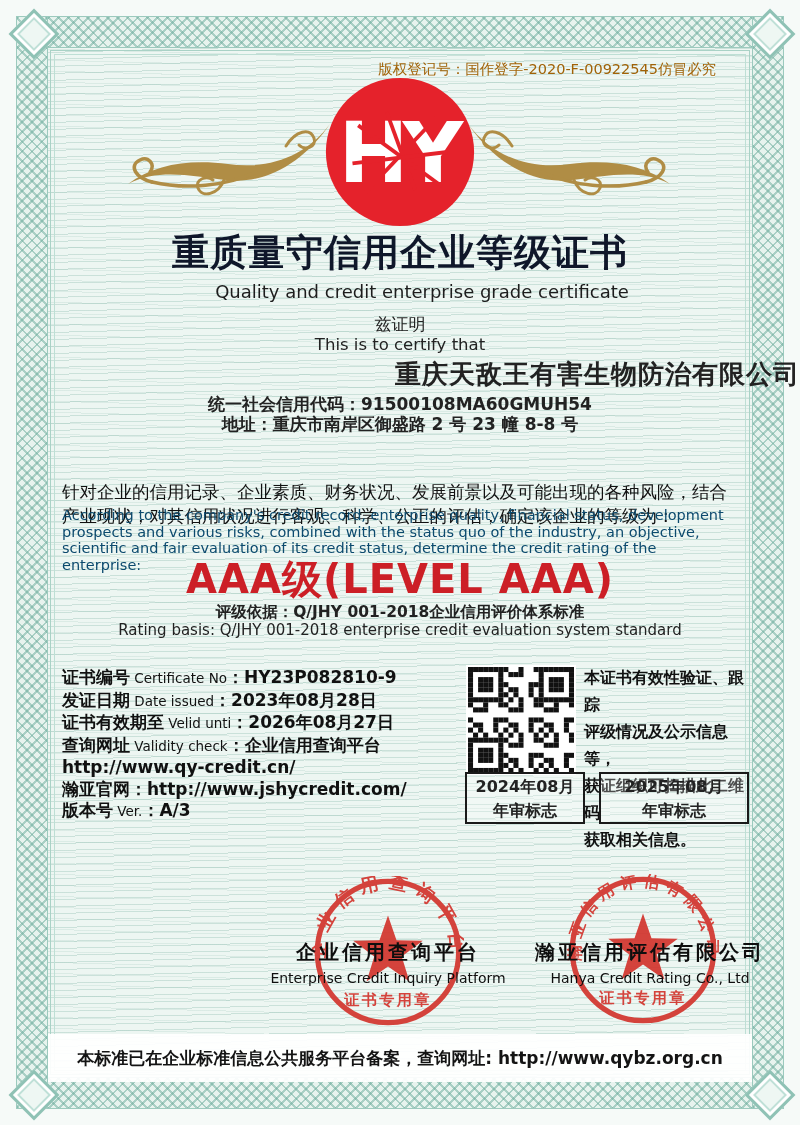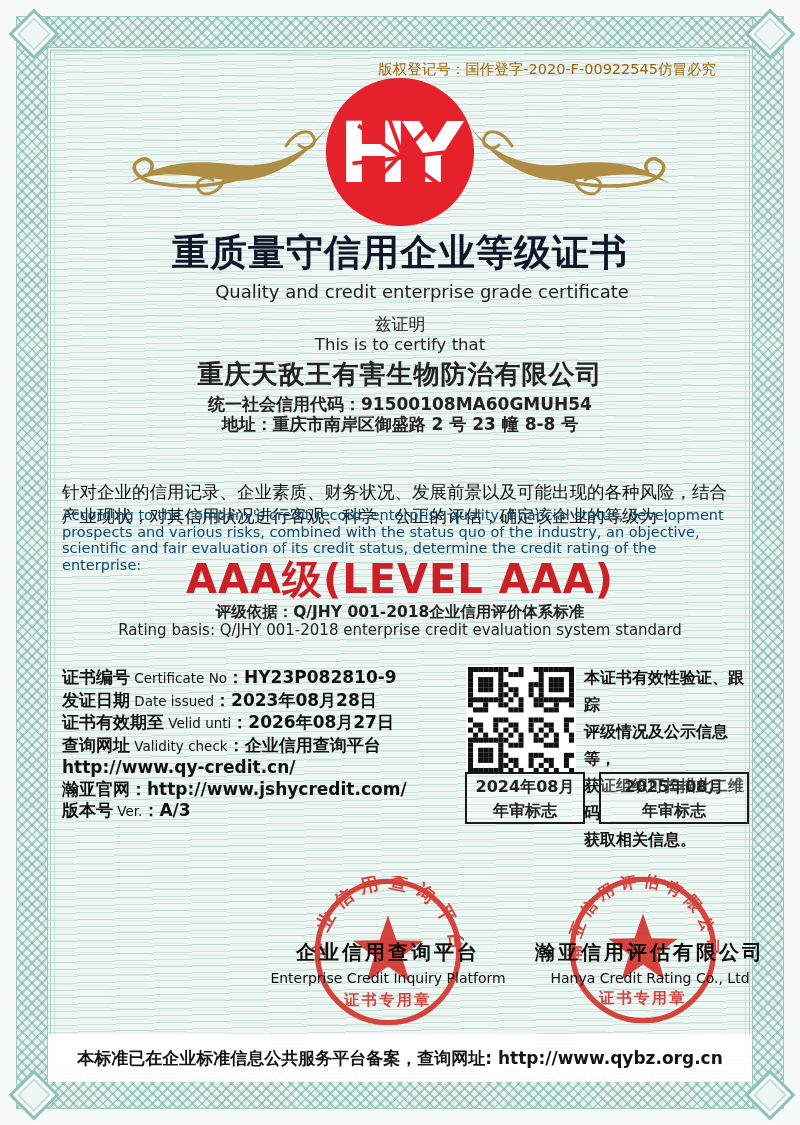--- a/index.html
+++ b/index.html
@@ -37,21 +37,21 @@
   .flourish.fl-left{left:106px;top:118px;}
   .flourish.fl-right{left:462px;top:118px;transform:scaleX(-1);}
 
   .logo{position:absolute;left:324px;top:76px;width:152px;height:152px;}
 
   .title{position:absolute;left:0;right:0;top:228px;text-align:center;
          font-size:37px;font-weight:600;letter-spacing:1px;color:#0f172a;}
   .subtitle{position:absolute;left:0;right:0;top:281px;text-align:center;font-size:18px;color:#1d1d1d;margin-left:44px;}
   .intro-cn{position:absolute;left:0;right:0;top:313px;text-align:center;font-size:17px;}
   .intro-en{position:absolute;left:0;right:0;top:335px;text-align:center;font-size:16.5px;}
-  .company{position:absolute;left:0;right:0;top:357px;text-align:center;font-size:26px;font-weight:bold;letter-spacing:1px;}
+  .company{position:absolute;left:0;right:0;top:357px;text-align:right;font-size:26px;font-weight:bold;letter-spacing:1px;}
   .credit-code{position:absolute;left:0;right:0;top:393px;text-align:center;font-size:17px;font-weight:600;}
   .address{position:absolute;left:0;right:0;top:413px;text-align:center;font-size:17px;font-weight:600;}
 
   .para-cn{position:absolute;left:62px;width:678px;top:480px;font-size:17.5px;font-weight:400;line-height:24px;color:#111;}
   .para-en{position:absolute;left:62px;width:678px;top:507px;font-size:14.5px;font-weight:500;line-height:16.5px;color:#0c4a6e;}
 
   .grade{position:absolute;left:0;right:0;top:552px;text-align:center;
          font-size:40px;font-weight:bold;color:#cc1f26;letter-spacing:1px;}
   .basis-cn{position:absolute;left:0;right:0;top:602px;text-align:center;font-size:15.5px;font-weight:600;}
   .basis-en{position:absolute;left:0;right:0;top:621px;text-align:center;font-size:15px;}

